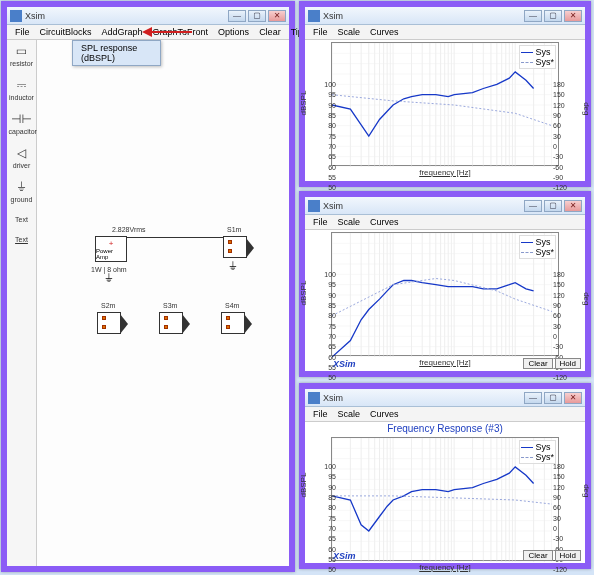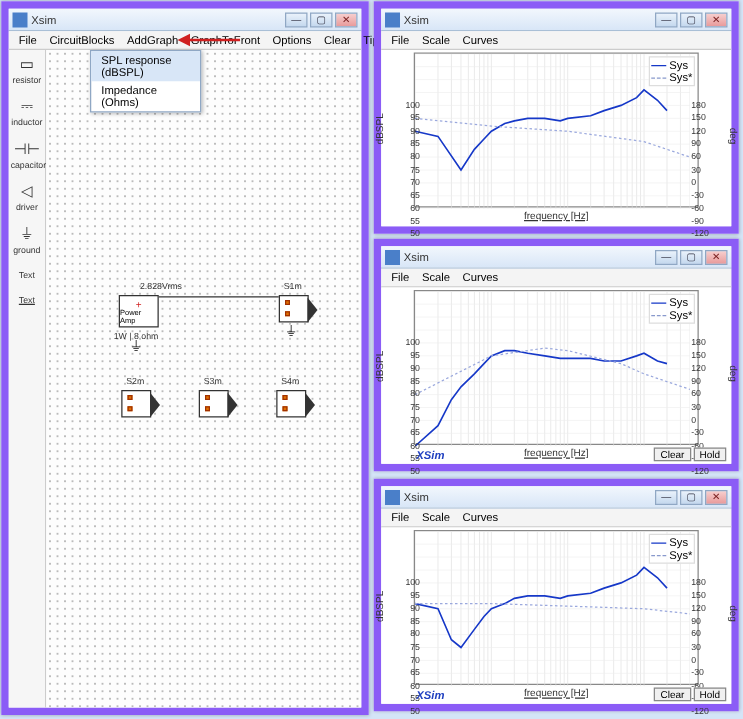--- a/index.html
+++ b/index.html
@@ -123,21 +123,20 @@
       </div>
     <span class="clabel" style="left:188px; top:262px;">S4m</span>
     <div class="spk" style="left:184px; top:272px;">
         <div class="ddot"></div>
         <div class="ddot ddot2"></div>
       </div>
   </div>
 
   <div class="dropdown">
     <div>SPL response (dBSPL)</div>
-    <div>Impedance (Ohms)</div>
   </div>
   <div class="arrow">
       <div class="arrow-head"></div>
       <div class="arrow-line"></div>
     </div>
 </div>
 
 <div id="gw0" class="window graphwin" style="left:299px; top:1px;">
   <div class="titlebar">
     <span class="icon"></span>
@@ -375,20 +374,21 @@
       <div class="winbtn">▢</div>
       <div class="winbtn close">✕</div>
     </div>
   </div>
   <div class="menubar">
     <span>File</span>
     <span>Scale</span>
     <span>Curves</span>
   </div>
   <div class="graphbody">
+    <div class="gtitle">Frequency Response (#3)</div>
     <div class="ylabel">dBSPL</div>
     <div class="ylabel2">deg</div>
     <div class="plot">
       <svg width="220" height="124" style="position:absolute;left:0;top:0">
           <line x1="0" y1="0" x2="0" y2="124" stroke="#ddd" stroke-width="0.5"></line>
           <line x1="18.38575681846439" y1="0" x2="18.38575681846439" y2="124" stroke="#ddd" stroke-width="0.5"></line>
           <line x1="29.14073510464436" y1="0" x2="29.14073510464436" y2="124" stroke="#ddd" stroke-width="0.5"></line>
           <line x1="36.77151363692878" y1="0" x2="36.77151363692878" y2="124" stroke="#ddd" stroke-width="0.5"></line>
           <line x1="42.69040530255935" y1="0" x2="42.69040530255935" y2="124" stroke="#ddd" stroke-width="0.5"></line>
           <line x1="47.52649192310875" y1="0" x2="47.52649192310875" y2="124" stroke="#ddd" stroke-width="0.5"></line>

